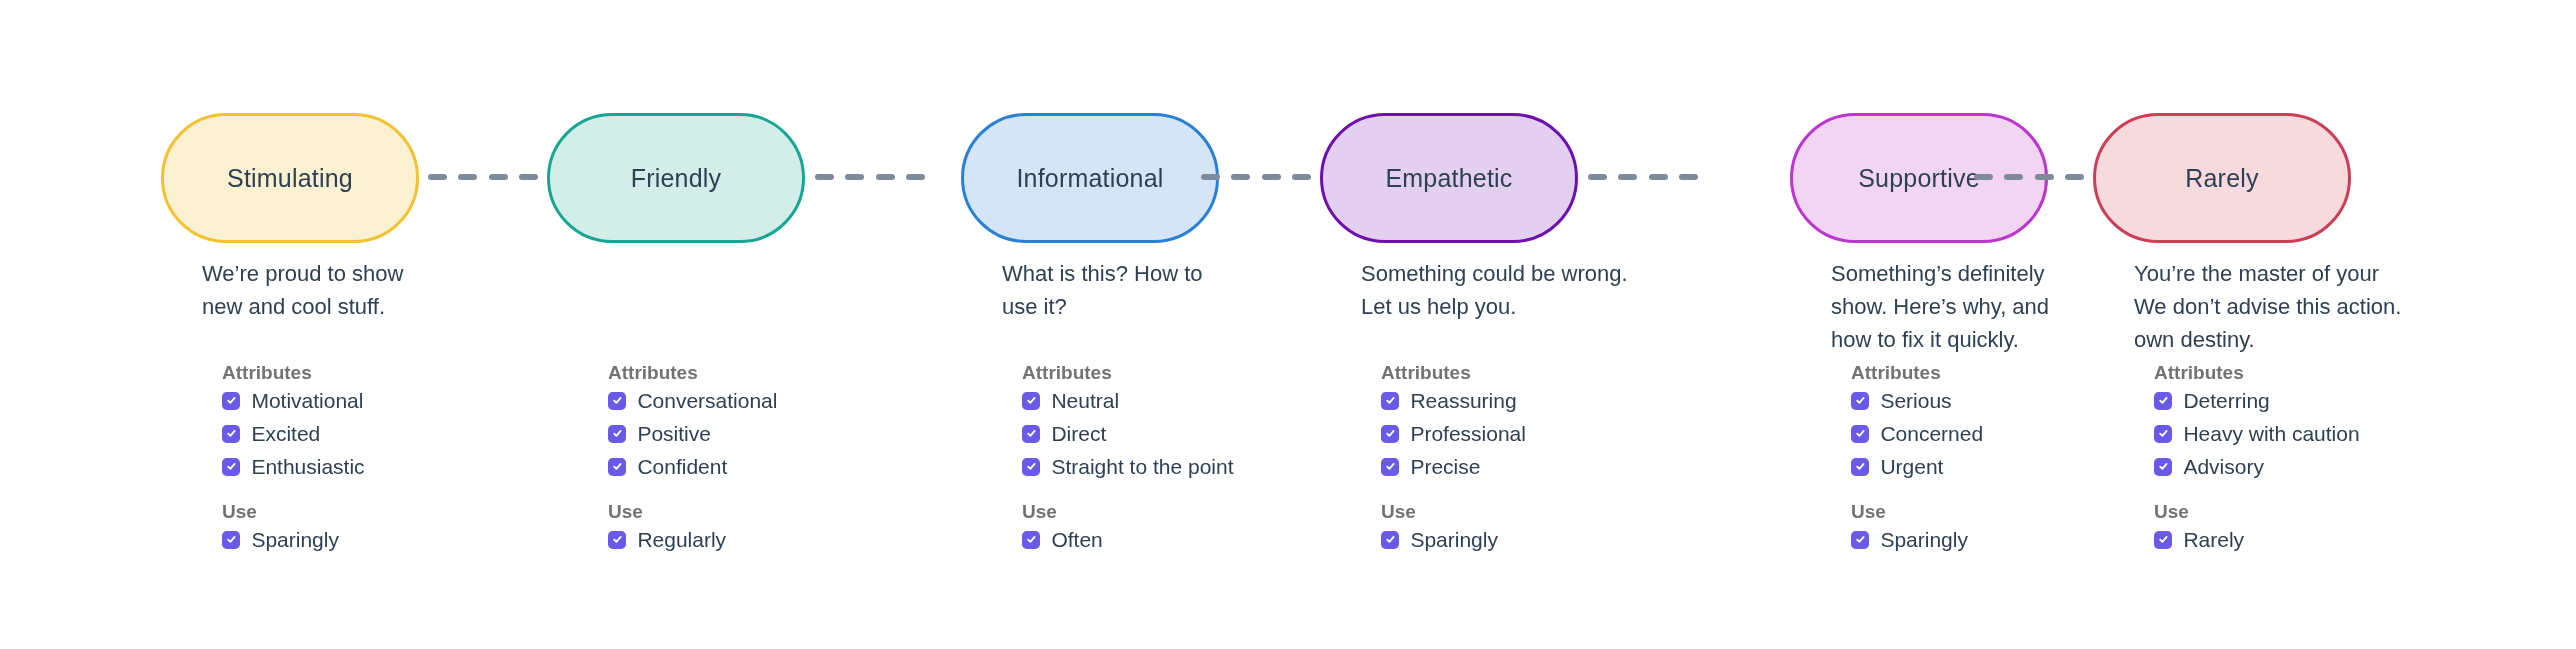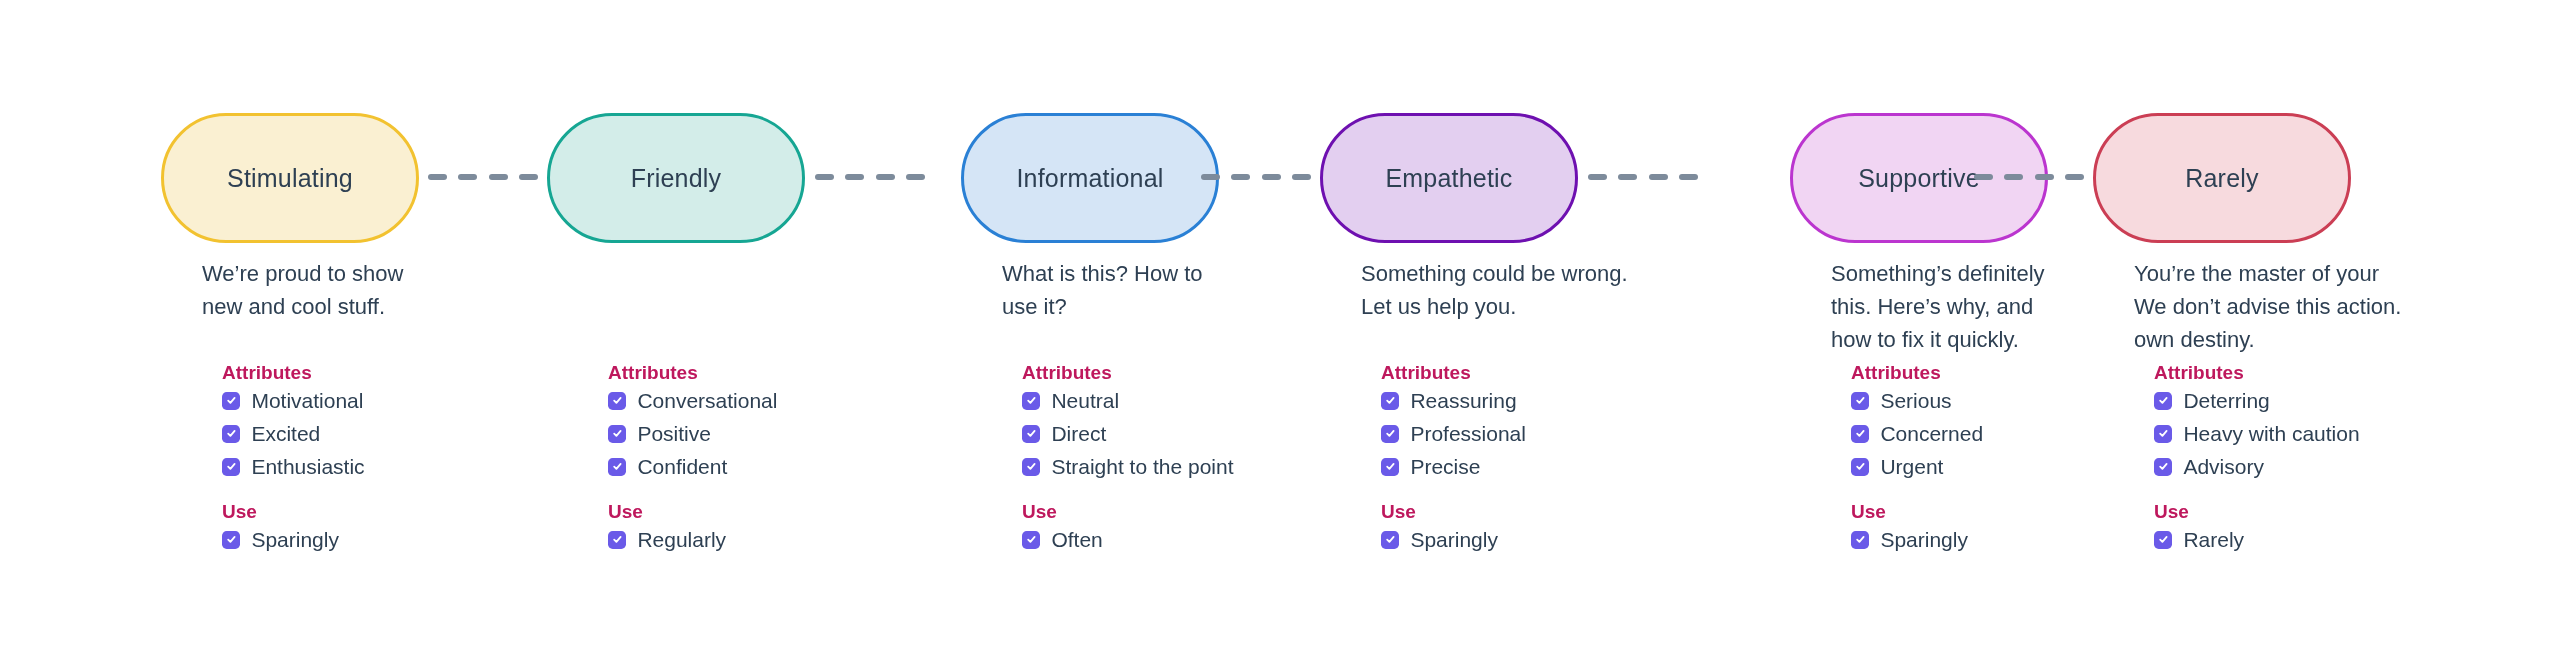--- a/index.html
+++ b/index.html
@@ -38,21 +38,21 @@
     width: 275px;
     font-size: 22px;
     line-height: 33px;
     color: #2E4053;
   }
   .attrs  { position: absolute; top: 361px; left: 125px; }
   .use    { position: absolute; top: 500px; left: 125px; }
   .section-label {
     font-size: 19px;
     font-weight: bold;
-    color: #be185d;
+    color: #737373;
     line-height: 24px;
     margin-bottom: 6px;
   }
   .check-row {
     display: flex;
     align-items: center;
     height: 19px;
     margin-bottom: 14px;
   }
   .checkbox {
@@ -295,21 +295,21 @@
       <div class="dash" style="background: rgb(125, 139, 155);"></div>
       <div class="dash" style="background: rgb(125, 139, 155);"></div>
       <div class="dash" style="background: rgb(125, 139, 155);"></div>
     </div>
     <div class="column" style="left: 1726px;">
     <div class="pill" style="border-color: rgb(187, 53, 207); background: rgb(241, 213, 243);">
       <span class="pill-label">Supportive</span>
     </div>
     <div class="desc">
         <div>Something’s definitely</div>
-        <div>this. Here’s why, and</div>
+        <div>show. Here’s why, and</div>
         <div>how to fix it quickly.</div>
       </div>
     <div class="attrs">
       <div class="section-label">Attributes</div>
     <div class="check-row">
     <span class="checkbox" style="background: rgb(106, 90, 232);">
       <svg viewBox="0 0 24 24" aria-hidden="true">
         <path d="M6 12.5l4.2 4.3 8-9.5" fill="none" stroke="#ffffff" stroke-width="3.4" stroke-linecap="round" stroke-linejoin="round"></path>
       </svg>
     </span>

